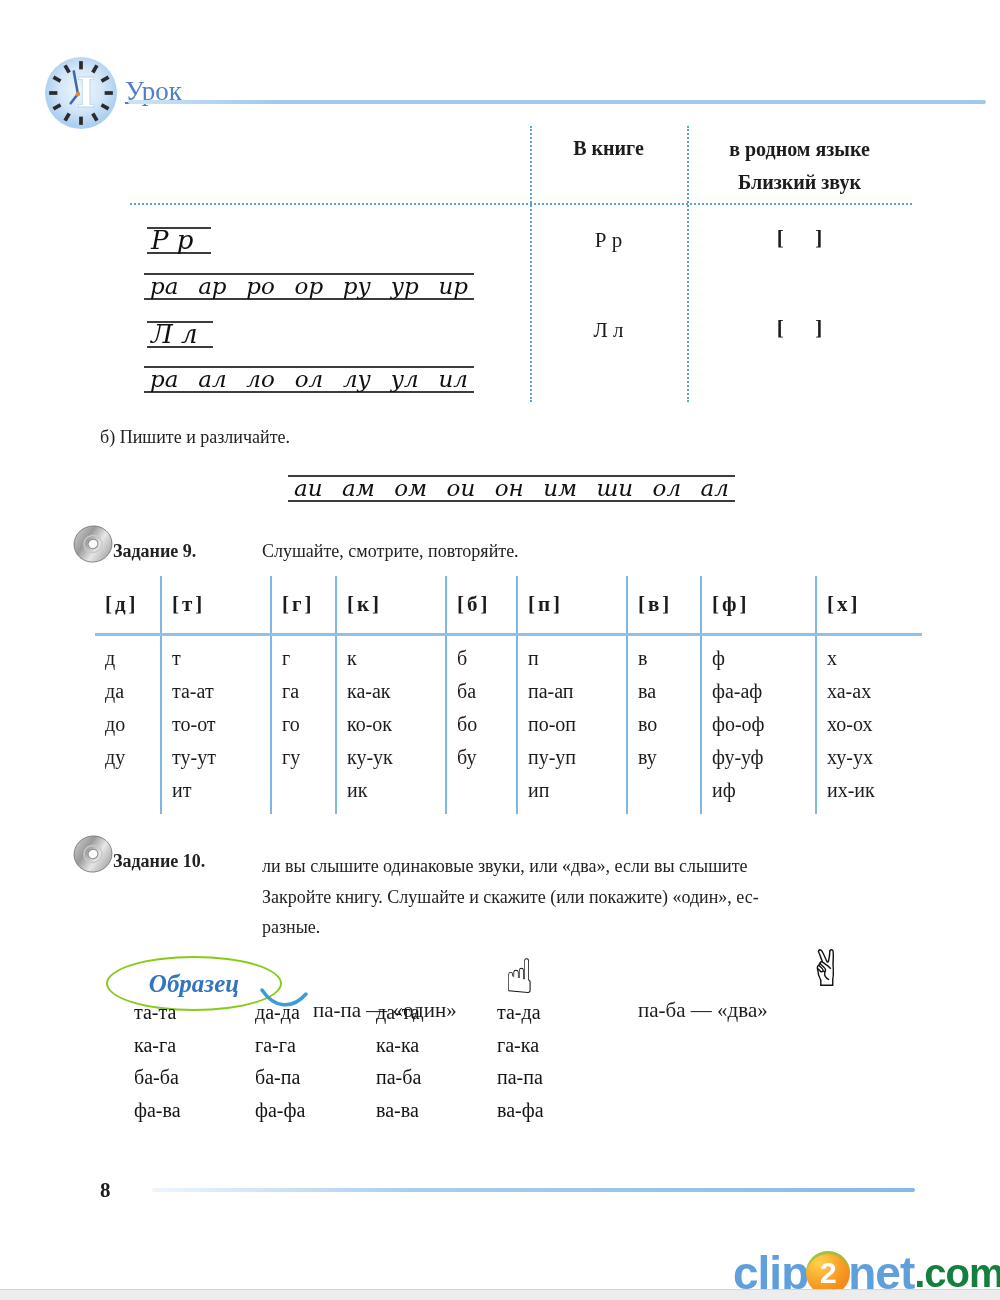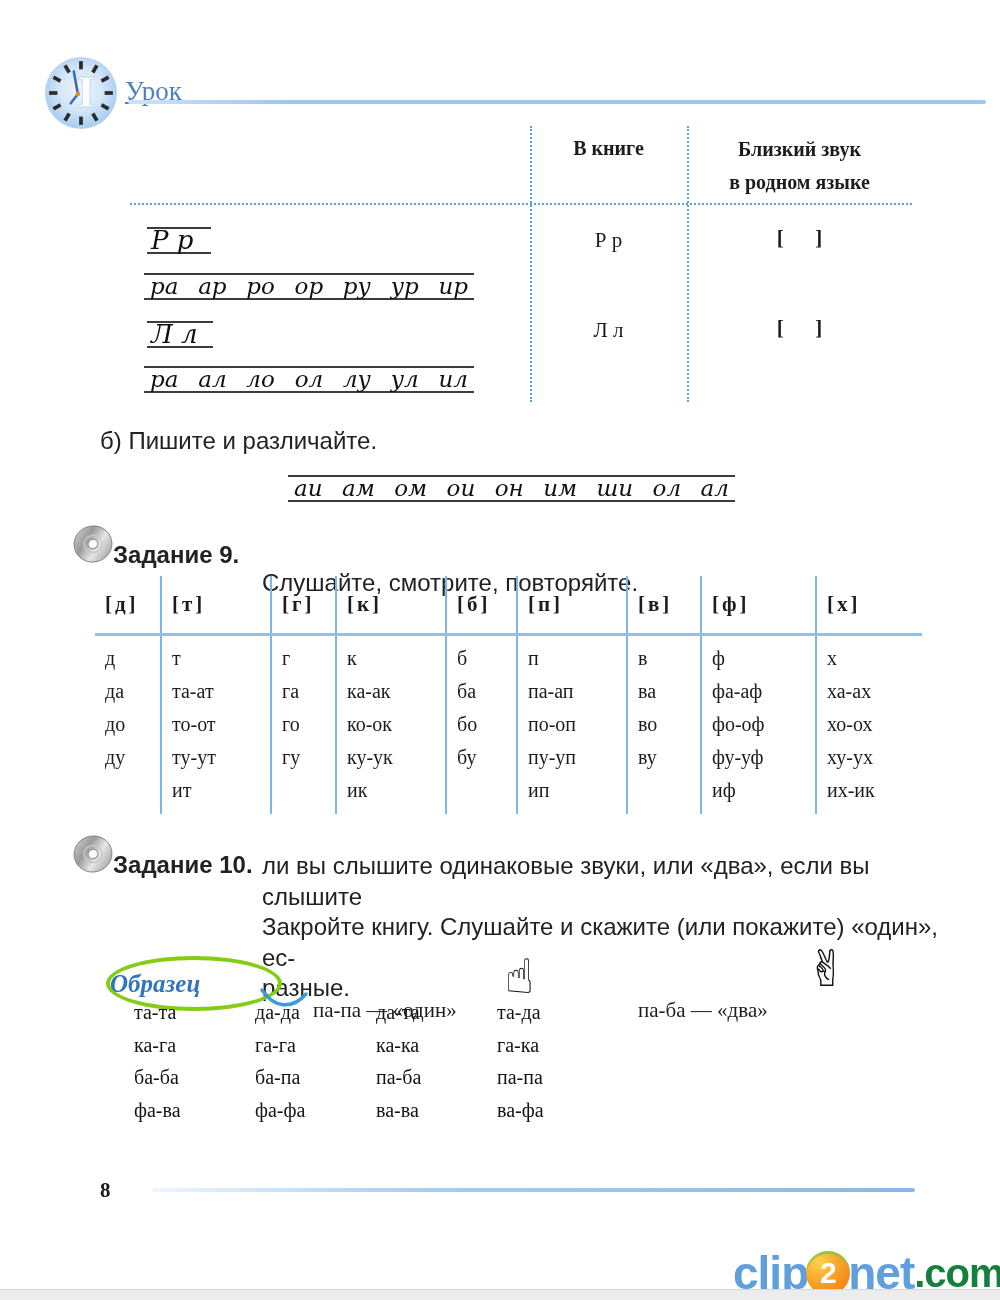--- a/index.html
+++ b/index.html
@@ -15,30 +15,30 @@
   .t1-head{font-size:20px;font-weight:bold;}
   .dotted-h{border-top:2px dotted #58a3de;}
   .dotted-v{border-left:2px dotted #58a3de;}
   .ruled{display:inline-flex;justify-content:space-between;align-items:center;
          height:23px;line-height:23px;border-top:2px solid #3c3c3c;border-bottom:2px solid #3c3c3c;
          font-family:"DejaVu Serif",serif;font-style:italic;color:#101010;white-space:nowrap;}
   .ruled span{display:inline-block;}
   .book-letters{font-size:21px;}
   .sound-brackets{font-size:21px;font-weight:bold;white-space:pre;}
   
-  .body-sans{font-size:24px;font-family:Liberation Sans, sans-serif;color:#222;}
+  .body-sans{font-size:18px;font-family:Liberation Serif, serif;color:#222;}
   
   .t2-col{box-sizing:border-box;border-right:2px solid #7cb7e6;padding-left:10px;}
   .t2-col:last-child{border-right:none;}
   .t2-head{height:57px;font-size:21px;font-weight:bold;letter-spacing:3px;padding-top:16px;box-sizing:border-box;}
   .t2-line{line-height:33px;font-size:20px;}
   .blue-hr{background:#8fc2eb;}
   
-  .bubble{box-sizing:border-box;border:4px solid #84cc16;border-radius:50%;
-          display:flex;align-items:center;}
+  .bubble{box-sizing:border-box;border:2px solid #84cc16;border-radius:50%;
+          display:flex;align-items:center;justify-content:center;}
   .bubble-label{font-size:25px;font-style:italic;font-weight:bold;color:#3374c0;}
   .example{font-size:21px;margin-top:19px;}
   .hand{font-family:"DejaVu Sans",sans-serif;color:#111;}
   
   .drill{display:grid;grid-template-columns:repeat(4,121px);line-height:32.5px;font-size:20px;color:#141414;}
   
   .footer-rule{height:4px;border-radius:2px;background:linear-gradient(to right,#eef5fc,#a8cdee 35%,#85b9e8);}
   .wm{display:flex;align-items:center;font-family:"Liberation Sans",sans-serif;font-weight:bold;}
   .wm-blue{color:#5f9fdb;font-size:46px;letter-spacing:-1px;}
   .wm-circle{width:44px;height:44px;border-radius:50%;margin:0 -2px;
@@ -82,22 +82,22 @@
       <line x1="33" y1="37" x2="26" y2="46" stroke="#3a6cb0" stroke-width="2.5" stroke-linecap="round"></line>
       <circle cx="33" cy="37" r="2.2" fill="#e8892a"></circle>
       <text x="41" y="50" font-family="DejaVu Serif, serif" font-weight="bold" font-size="40" fill="#ffffff" stroke="#bcd6ef" stroke-width="0.8" text-anchor="middle">I</text>
     </svg>
   </div>
   <div class="abs lesson-title" style="left:125px;top:76px;">Урок</div>
   <div class="abs header-rule" style="left:128px;top:100px;width:858px;"></div>
 
   <div class="abs t1-head center" style="left:530px;top:137px;width:157px;">В книге</div>
   <div class="abs t1-head center" style="left:687px;top:133px;width:225px;line-height:33px;">
+    <div>в родном языке</div>
     <div>Близкий звук</div>
-    <div>в родном языке</div>
   </div>
   <div class="abs dotted-h" style="left:130px;top:203px;width:782px;"></div>
   <div class="abs dotted-v" style="left:530px;top:126px;height:276px;"></div>
   <div class="abs dotted-v" style="left:687px;top:126px;height:276px;"></div>
 
   <div class="abs ruled" style="left:147px;top:227px;width:56px;padding:0 4px;font-size:26px;">
     <span>Р р</span>
   </div>
   <div class="abs ruled" style="left:144px;top:273px;width:318px;padding:0 6px;font-size:23px;">
     <span>ра</span>
@@ -150,21 +150,21 @@
         </linearGradient>
       </defs>
       <g transform="rotate(-14 21 20)">
         <ellipse cx="21" cy="20" rx="19" ry="18" fill="url(#cdg)" stroke="#777" stroke-width="0.8"></ellipse>
         <ellipse cx="21" cy="20" rx="9" ry="8.5" fill="none" stroke="#c9c9c9" stroke-width="1.5"></ellipse>
         <ellipse cx="21" cy="20" rx="5" ry="4.7" fill="#fbfbfb" stroke="#8a8a8a" stroke-width="1"></ellipse>
       </g>
     </svg>
   </div>
   <div class="abs body-sans bold" style="left:113px;top:541px;">Задание 9.</div>
-  <div class="abs body-sans" style="left:262px;top:569px;">Слушайте, смотрите, повторяйте.</div>
+  <div class="abs body-sans" style="left:262px;top:541px;">Слушайте, смотрите, повторяйте.</div>
 
   <div class="abs" style="left:95px;top:576px;width:827px;height:238px;display:flex;">
     <div class="t2-col" style="width:67px;">
       <div class="t2-head">[д]</div>
       <div style="height:3px;margin-left:-10px;width:67px;" class="blue-hr"></div>
       <div style="padding-top:6px;">
         <div class="t2-line">д</div>
         <div class="t2-line">да</div>
         <div class="t2-line">до</div>
         <div class="t2-line">ду</div>

